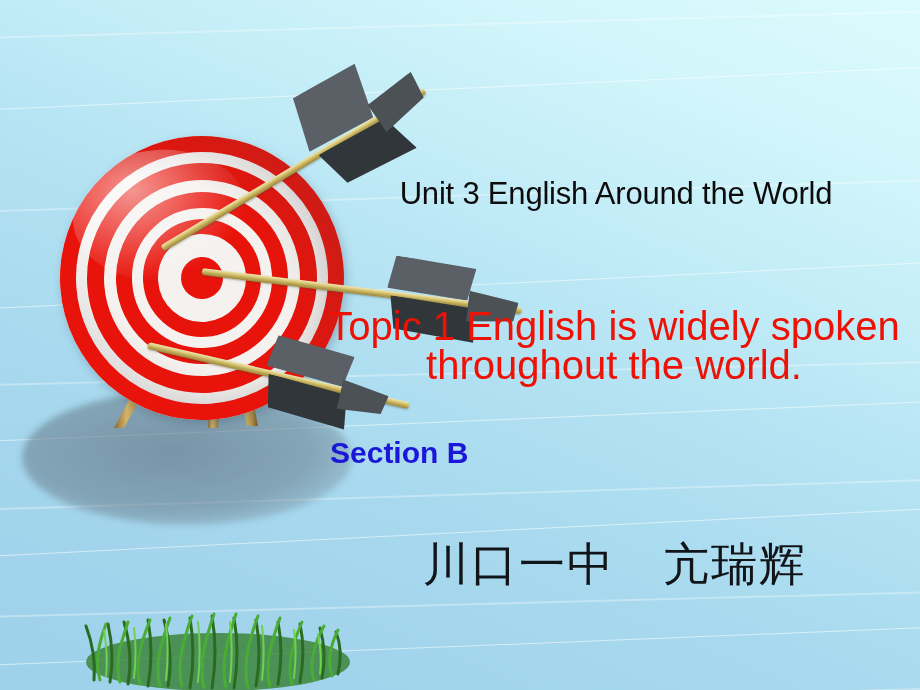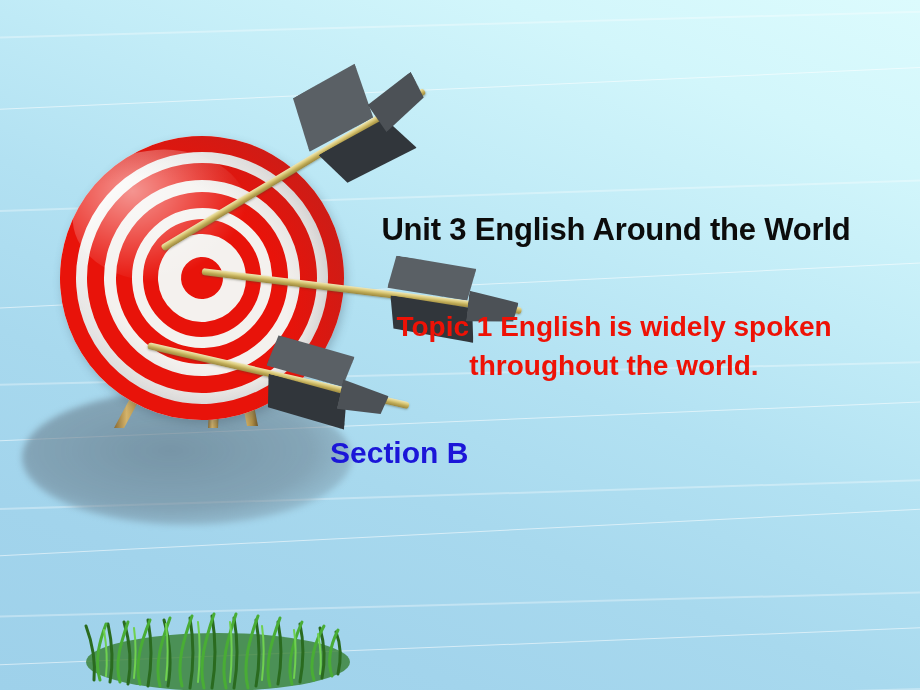--- a/index.html
+++ b/index.html
@@ -132,34 +132,33 @@
   .fletch.mid { background: #5a6065; }
 
   
   .t-title {
     position: absolute;
     left: 328px;
     top: 176px;
     width: 576px;
     text-align: center;
     font-size: 31px;
-    font-weight: bold;
+    font-weight: normal;
     color: #0c0c0c;
     letter-spacing: -0.2px;
     white-space: nowrap;
-    margin-top: 36px;
   }
   .t-topic {
     position: absolute;
     left: 324px;
     top: 307px;
     width: 580px;
     text-align: center;
-    font-size: 28px;
-    font-weight: bold;
+    font-size: 40px;
+    font-weight: normal;
     color: #ee1206;
     line-height: 39px;
   }
   .t-section {
     position: absolute;
     left: 330px;
     top: 436px;
     width: 570px;
     font-size: 30px;
     font-weight: bold;
@@ -295,14 +294,15 @@
 
   <div class="t-title">Unit 3 English Around the World</div>
 
   <div class="t-topic">
     <div>Topic 1 English is widely spoken</div>
     <div>throughout the world.</div>
   </div>
 
   <div class="t-section">Section B</div>
 
+  <div class="t-cn">川口一中　亢瑞辉</div>
 
 </div>
 
 </body></html>

